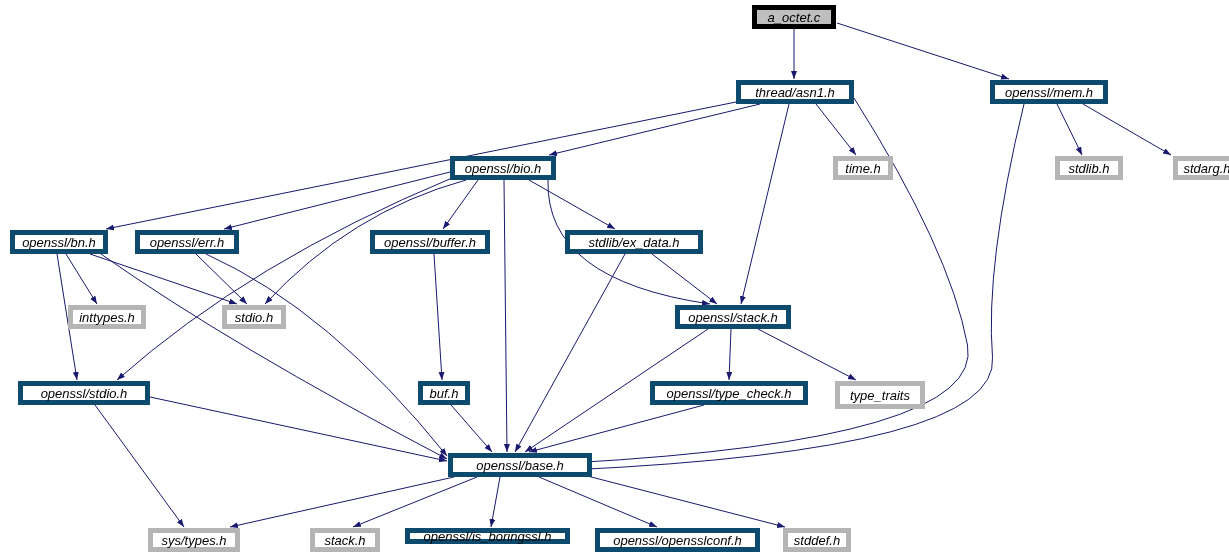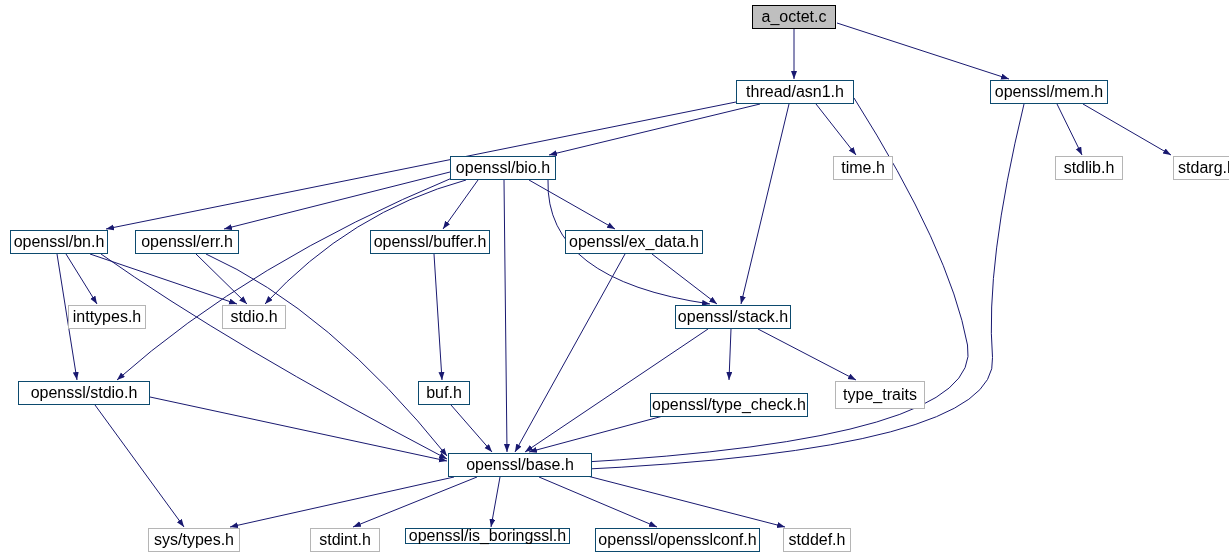--- a/index.html
+++ b/index.html
@@ -8,30 +8,31 @@
   .canvas {
     position: relative;
     width: 1229px;
     height: 560px;
     background: #ffffff;
     overflow: hidden;
   }
   .canvas svg { position: absolute; left: 0; top: 0; }
   .node {
     position: absolute;
-    border: 1px solid #0c4a6e;
+    border: 5px solid #0c4a6e;
     background: #ffffff;
     color: #000000;
-    font-size: 16px;
+    font-size: 13px;
     line-height: 1;
     display: flex;
     align-items: center;
     justify-content: center;
     white-space: nowrap;
     z-index: 2;
+    font-style: italic;
   }
   .node.current { background: #bfbfbf; border-color: #000000; }
   .node.internal { cursor: pointer; }
   .node.external { border-color: #b5b5b5; }
   path.edge { fill: none; stroke-width: 1px; }
 </style>
 </head>
 <body>
 
 <div class="canvas">
@@ -86,28 +87,28 @@
       <div class="node current" style="left: 752px; top: 5px; width: 84px; height: 24px; background: rgb(191, 191, 191);">a_octet.c</div>
       <div class="node internal" style="left: 736px; top: 80px; width: 118px; height: 24px;">thread/asn1.h</div>
       <div class="node internal" style="left: 990px; top: 80px; width: 118px; height: 24px;">openssl/mem.h</div>
       <div class="node external" style="left: 833px; top: 156px; width: 60px; height: 24px; border-color: rgb(181, 181, 181);">time.h</div>
       <div class="node external" style="left: 1055px; top: 156px; width: 68px; height: 24px; border-color: rgb(181, 181, 181);">stdlib.h</div>
       <div class="node external" style="left: 1153px; top: 156px; width: 68px; height: 24px; border-color: rgb(181, 181, 181); margin-left: 20px;">stdarg.h</div>
       <div class="node internal" style="left: 450px; top: 156px; width: 106px; height: 24px;">openssl/bio.h</div>
       <div class="node internal" style="left: 10px; top: 230px; width: 98px; height: 24px;">openssl/bn.h</div>
       <div class="node internal" style="left: 135px; top: 230px; width: 104px; height: 24px;">openssl/err.h</div>
       <div class="node internal" style="left: 370px; top: 230px; width: 120px; height: 24px;">openssl/buffer.h</div>
-      <div class="node internal" style="left: 565px; top: 230px; width: 138px; height: 24px;">openssl/ex_data.h</div>
+      <div class="node internal" style="left: 565px; top: 230px; width: 138px; height: 24px;">stdlib/ex_data.h</div>
       <div class="node external" style="left: 68px; top: 305px; width: 78px; height: 24px; border-color: rgb(181, 181, 181);">inttypes.h</div>
       <div class="node external" style="left: 222px; top: 305px; width: 64px; height: 24px; border-color: rgb(181, 181, 181);">stdio.h</div>
       <div class="node internal" style="left: 675px; top: 305px; width: 116px; height: 24px;">openssl/stack.h</div>
       <div class="node internal" style="left: 18px; top: 381px; width: 132px; height: 24px;">openssl/stdio.h</div>
       <div class="node internal" style="left: 418px; top: 381px; width: 52px; height: 24px;">buf.h</div>
-      <div class="node internal" style="left: 650px; top: 381px; width: 158px; height: 24px; margin-top: 12px;">openssl/type_check.h</div>
+      <div class="node internal" style="left: 650px; top: 381px; width: 158px; height: 24px;">openssl/type_check.h</div>
       <div class="node external" style="left: 835px; top: 381px; width: 90px; height: 28px; border-color: rgb(181, 181, 181);">type_traits</div>
       <div class="node internal" style="left: 448px; top: 453px; width: 144px; height: 24px;">openssl/base.h</div>
       <div class="node external" style="left: 148px; top: 528px; width: 92px; height: 24px; border-color: rgb(181, 181, 181);">sys/types.h</div>
-      <div class="node external" style="left: 310px; top: 528px; width: 70px; height: 24px; border-color: rgb(181, 181, 181);">stdint.h</div>
+      <div class="node external" style="left: 310px; top: 528px; width: 70px; height: 24px; border-color: rgb(181, 181, 181);">stack.h</div>
       <div class="node internal" style="left: 405px; top: 528px; width: 165px; height: 16px;">openssl/is_boringssl.h</div>
       <div class="node internal" style="left: 595px; top: 528px; width: 165px; height: 24px;">openssl/opensslconf.h</div>
       <div class="node external" style="left: 783px; top: 528px; width: 68px; height: 24px; border-color: rgb(181, 181, 181);">stddef.h</div>
     </div>
 </div>
 
 </body></html>

